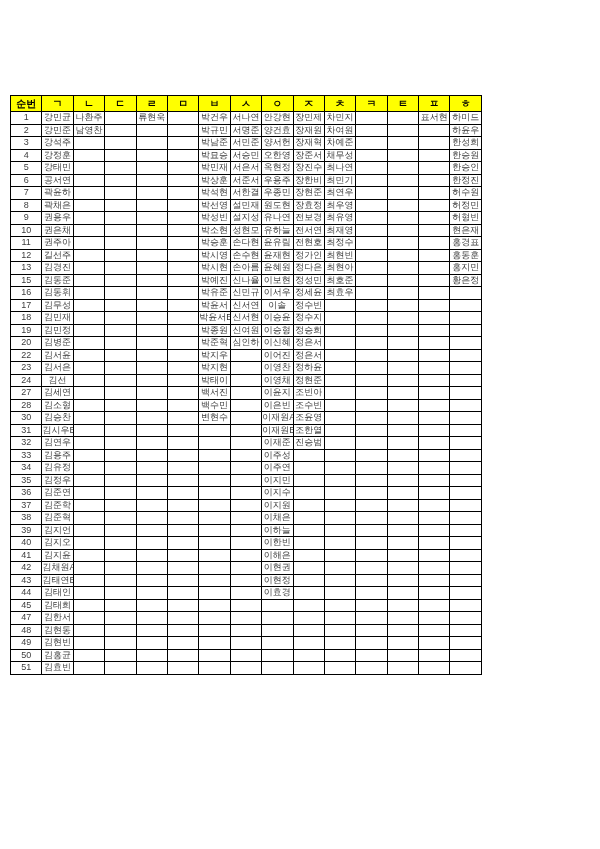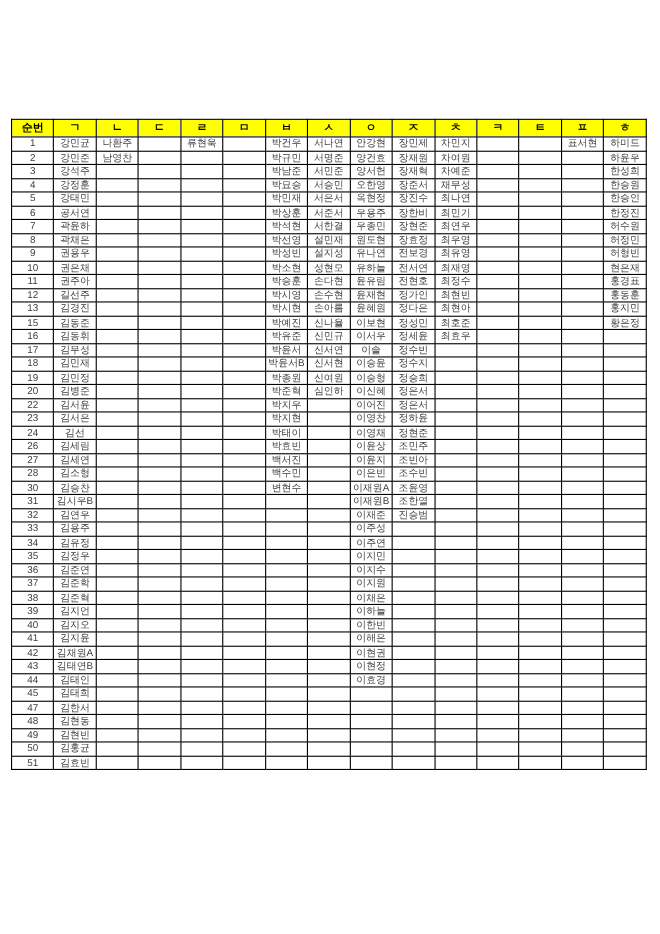--- a/index.html
+++ b/index.html
@@ -3,21 +3,21 @@
 <meta charset="utf-8">
 <style>
   :root { --header-bg:#ffff00; --grid:#000000; --text:#3d3d3d; }
   html,body { margin:0; padding:0; }
   body {
     width:600px; height:849px; background:#ffffff; position:relative;
     font-family:"Liberation Sans","DejaVu Sans",sans-serif;
     overflow:hidden;
   }
   table.roster {
-    position:absolute; left:10px; top:108px; width:578px;
+    position:absolute; left:10px; top:95px; width:472px;
     border-collapse:collapse; table-layout:fixed;
   }
   table.roster th {
     background:var(--header-bg);
     border:1px solid var(--grid);
     font-size:10px; font-weight:bold; color:#000;
     height:15px; line-height:15px; padding:0; text-align:center;
     white-space:nowrap; overflow:hidden;
   }
   table.roster td {
@@ -419,37 +419,20 @@
         <td></td>
         <td>이영채</td>
         <td>정현준</td>
         <td></td>
         <td></td>
         <td></td>
         <td></td>
         <td></td>
       </tr>
       <tr>
-        <td>26</td>
-        <td>김세림</td>
-        <td></td>
-        <td></td>
-        <td></td>
-        <td></td>
-        <td>박효빈</td>
-        <td></td>
-        <td>이윤상</td>
-        <td>조민주</td>
-        <td></td>
-        <td></td>
-        <td></td>
-        <td></td>
-        <td></td>
-      </tr>
-      <tr>
         <td>27</td>
         <td>김세연</td>
         <td></td>
         <td></td>
         <td></td>
         <td></td>
         <td>백서진</td>
         <td></td>
         <td>이윤지</td>
         <td>조빈아</td>

